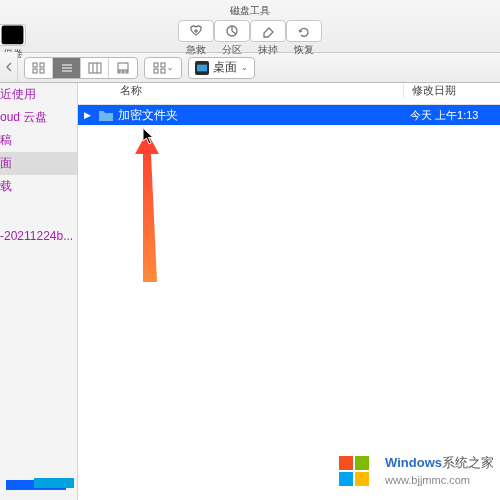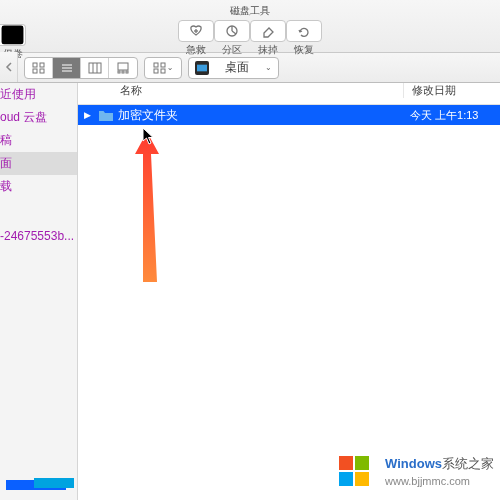--- a/index.html
+++ b/index.html
@@ -14,21 +14,21 @@
 .tb-label { font-size: 10px; color: #555; }
 .back-group { position: absolute; left: 0; top: 24px; display: flex; flex-direction: column; align-items: center; gap: 1px; }
 .back-btn { width: 26px; height: 22px; border: 1px solid #c8c8c8; border-left: none; border-radius: 0 4px 4px 0; background: #fff; display: flex; align-items: center; justify-content: center; }
 
 .pathbar { height: 30px; background: linear-gradient(#f6f6f6,#ececec); border-bottom: 1px solid #bdbdbd; display: flex; align-items: center; padding: 0 6px; gap: 6px; }
 .seg { display: flex; border: 1px solid #b9b9b9; border-radius: 4px; overflow: hidden; background: #fff; }
 .seg .cell { width: 28px; height: 20px; display: flex; align-items: center; justify-content: center; border-right: 1px solid #d0d0d0; }
 .seg .cell:last-child { border-right: none; }
 .seg .active { background: #7a7a7a; }
 .seg svg { width: 14px; height: 12px; }
-.loc { display: flex; align-items: center; gap: 16px; border: 1px solid #b9b9b9; border-radius: 4px; background: #fff; height: 22px; padding: 0 6px; font-size: 12px; color: #333; }
+.loc { display: flex; align-items: center; gap: 4px; border: 1px solid #b9b9b9; border-radius: 4px; background: #fff; height: 22px; padding: 0 6px; font-size: 12px; color: #333; }
 .loc .swatch { width: 14px; height: 14px; background: #2a2a2a; border-radius: 2px; display: flex; align-items: center; justify-content: center; }
 .loc .swatch svg { width: 10px; height: 8px; }
 .drop-caret { font-size: 8px; color: #666; }
 
 .nav-left { position: absolute; left: 0; top: 52px; width: 18px; height: 30px; border-right: 1px solid #d5d5d5; background: linear-gradient(#f6f6f6,#ececec); display: flex; align-items: center; justify-content: center; }
 .nav-left svg { width: 8px; height: 10px; stroke: #888; fill: none; stroke-width: 1.5; }
 
 .content { display: flex; height: calc(100% - 83px); }
 .sidebar { width: 78px; background: #f4f4f4; border-right: 1px solid #d5d5d5; font-size: 12px; color: #a21caf; overflow: hidden; }
 .sidebar .item { padding: 3px 6px 3px 0; white-space: nowrap; text-align: left; }
@@ -43,21 +43,21 @@
 .row.sel { background: #0a60ff; color: #fff; }
 .row .tri { width: 10px; margin-left: 6px; font-size: 9px; }
 .row .ficon { width: 16px; height: 13px; margin: 0 4px; }
 .row .fname { flex: 1; }
 .row .fdate { width: 96px; font-size: 11px; padding-left: 6px; }
 
 .cursor { position: absolute; left: 142px; top: 127px; z-index: 30; }
 .cursor svg { width: 14px; height: 18px; }
 .arrow-anno { position: absolute; left: 135px; top: 132px; z-index: 20; pointer-events: none; }
 
-.watermark { position: absolute; right: 6px; bottom: 12px; display: flex; align-items: center; gap: 14px; z-index: 50; }
+.watermark { position: absolute; right: 6px; bottom: 12px; display: flex; align-items: flex-start; gap: 14px; z-index: 50; }
 .wm-logo { width: 34px; height: 34px; position: relative; }
 .wm-logo .p { position: absolute; }
 .wm-text { font-size: 13px; color: #555; white-space: nowrap; }
 .wm-text b { color: #2a6ec9; font-weight: 600; }
 
 .attrib { position: absolute; left: 6px; bottom: 8px; width: 68px; height: 14px; z-index: 48; }
 </style>
 </head>
 <body>
 
@@ -180,21 +180,21 @@
 
 <div class="content">
   <div class="sidebar">
     <div class="item">近使用</div>
     <div class="item">oud 云盘</div>
     <div class="item">稿</div>
     <div class="item sel">面</div>
     <div class="item">载</div>
     <div class="sep"></div>
     <div class="sep"></div>
-    <div class="item">-24675553b...</div>
+    <div class="item">-20211224b...</div>
   </div>
 
   <div class="main">
     <div class="cols">
       <div class="col-name">名称</div>
       <div class="col-date">修改日期</div>
     </div>
     <div class="row sel">
       <span class="tri">▶</span>
       <span class="ficon">

